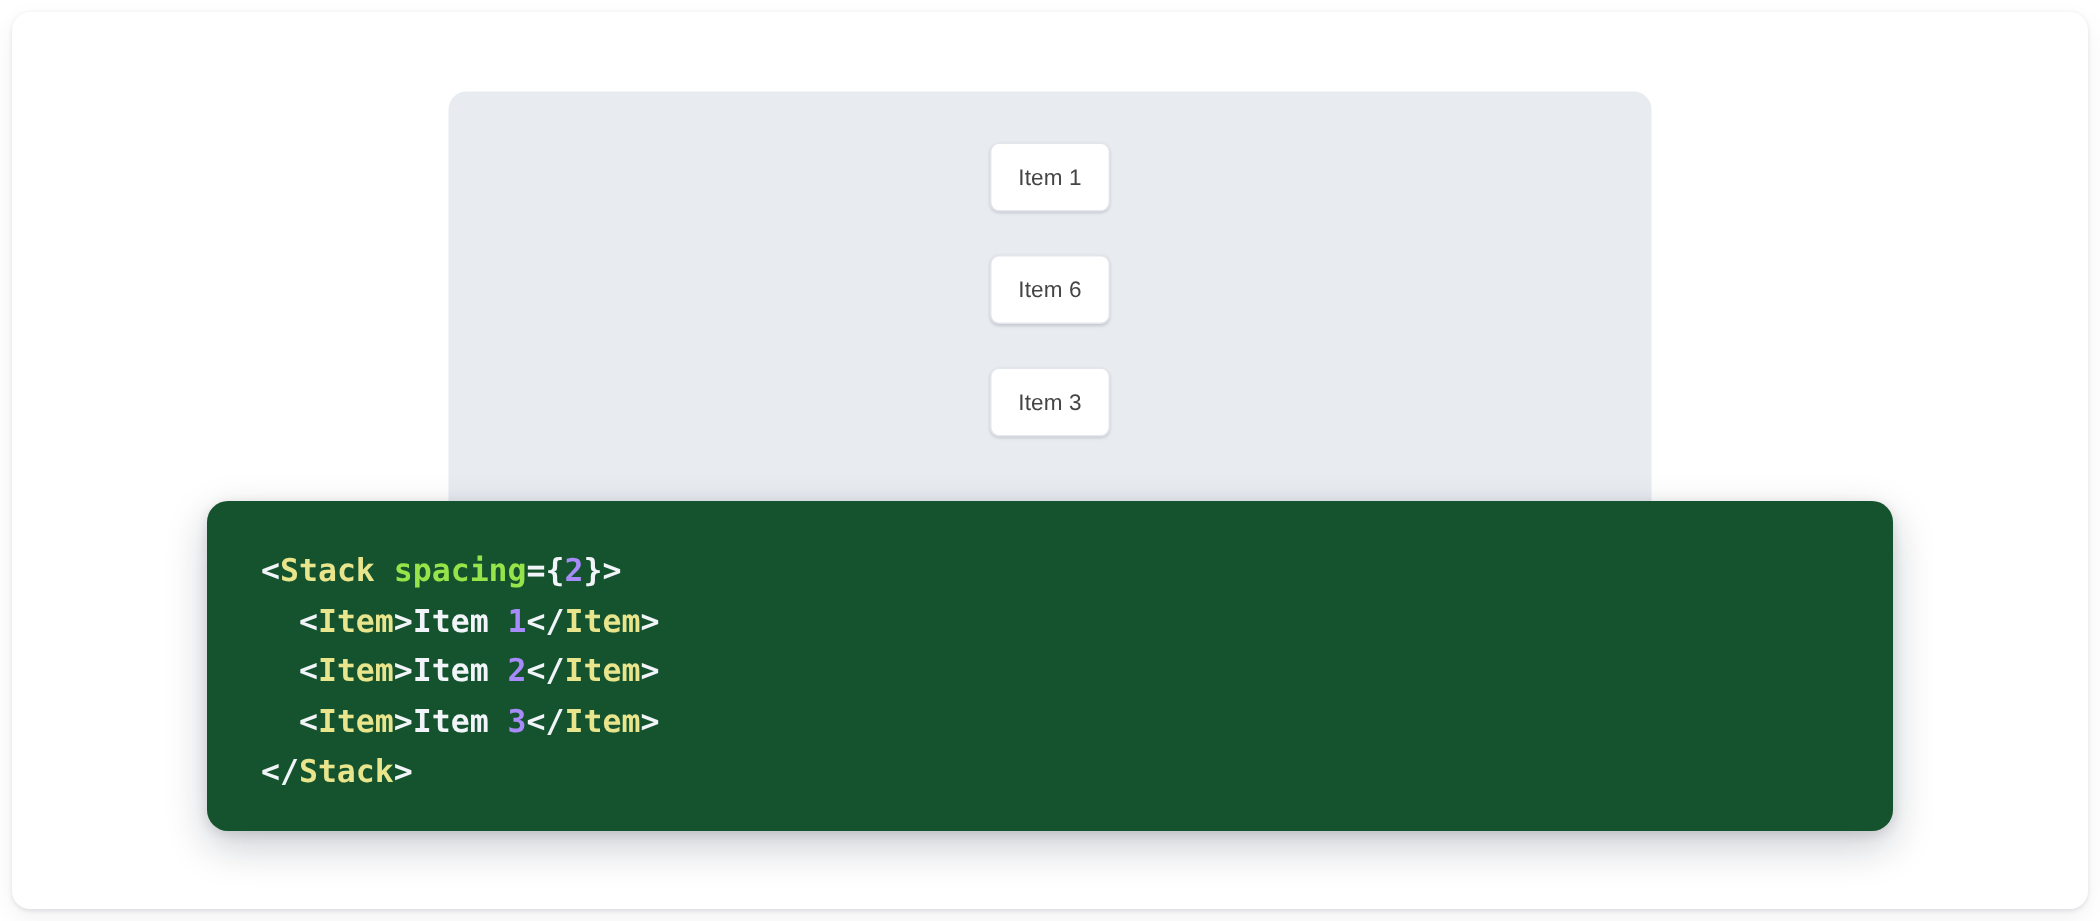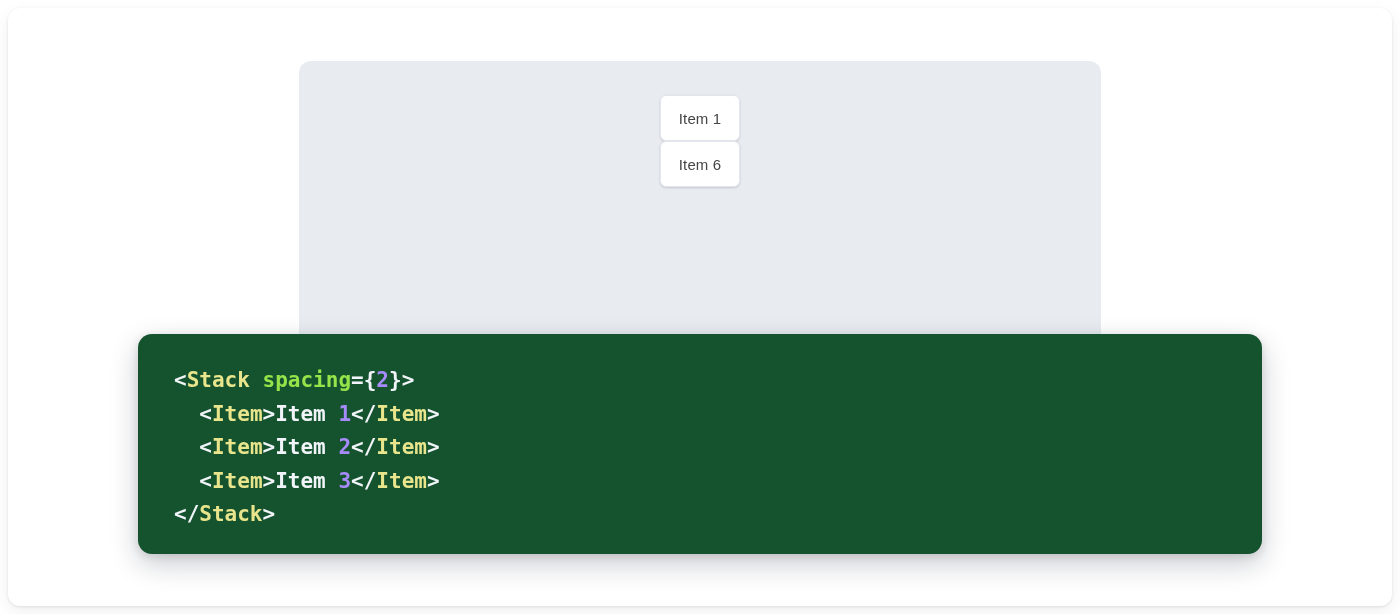--- a/index.html
+++ b/index.html
@@ -42,20 +42,21 @@
     align-items: center;
     padding-top: 34px;
     box-sizing: border-box;
   }
 
   
   .stack {
     display: flex;
     flex-direction: column;
     align-items: center;
+    gap: 29px;
   }
   .item-card {
     width: 80px;
     height: 46px;
     background: #ffffff;
     border: 1px solid #e3e6ec;
     border-radius: 6px;
     display: flex;
     align-items: center;
     justify-content: center;
@@ -107,20 +108,23 @@
 <div class="page-frame">
 
   <div class="preview-panel">
     <div class="stack" id="stack-container">
         <div class="item-card">
           <span class="item-card-label">Item 1</span>
         </div>
         <div class="item-card">
           <span class="item-card-label">Item 6</span>
         </div>
+        <div class="item-card">
+          <span class="item-card-label">Item 3</span>
+        </div>
       </div>
   </div>
 
   <div class="code-panel">
     <pre class="code-block" id="code-block"><span><span class="tok-punct">&lt;</span><span class="tok-tag">Stack</span><span class="tok-text"> </span><span class="tok-attr">spacing</span><span class="tok-punct">={</span><span class="tok-num">2</span><span class="tok-punct">}&gt;</span></span>
 <span><span>  </span><span class="tok-punct">&lt;</span><span class="tok-tag">Item</span><span class="tok-punct">&gt;</span><span class="tok-text">Item </span><span class="tok-num">1</span><span class="tok-punct">&lt;/</span><span class="tok-tag">Item</span><span class="tok-punct">&gt;</span></span>
 <span><span>  </span><span class="tok-punct">&lt;</span><span class="tok-tag">Item</span><span class="tok-punct">&gt;</span><span class="tok-text">Item </span><span class="tok-num">2</span><span class="tok-punct">&lt;/</span><span class="tok-tag">Item</span><span class="tok-punct">&gt;</span></span>
 <span><span>  </span><span class="tok-punct">&lt;</span><span class="tok-tag">Item</span><span class="tok-punct">&gt;</span><span class="tok-text">Item </span><span class="tok-num">3</span><span class="tok-punct">&lt;/</span><span class="tok-tag">Item</span><span class="tok-punct">&gt;</span></span>
 <span><span class="tok-punct">&lt;/</span><span class="tok-tag">Stack</span><span class="tok-punct">&gt;</span></span></pre>
   </div>

